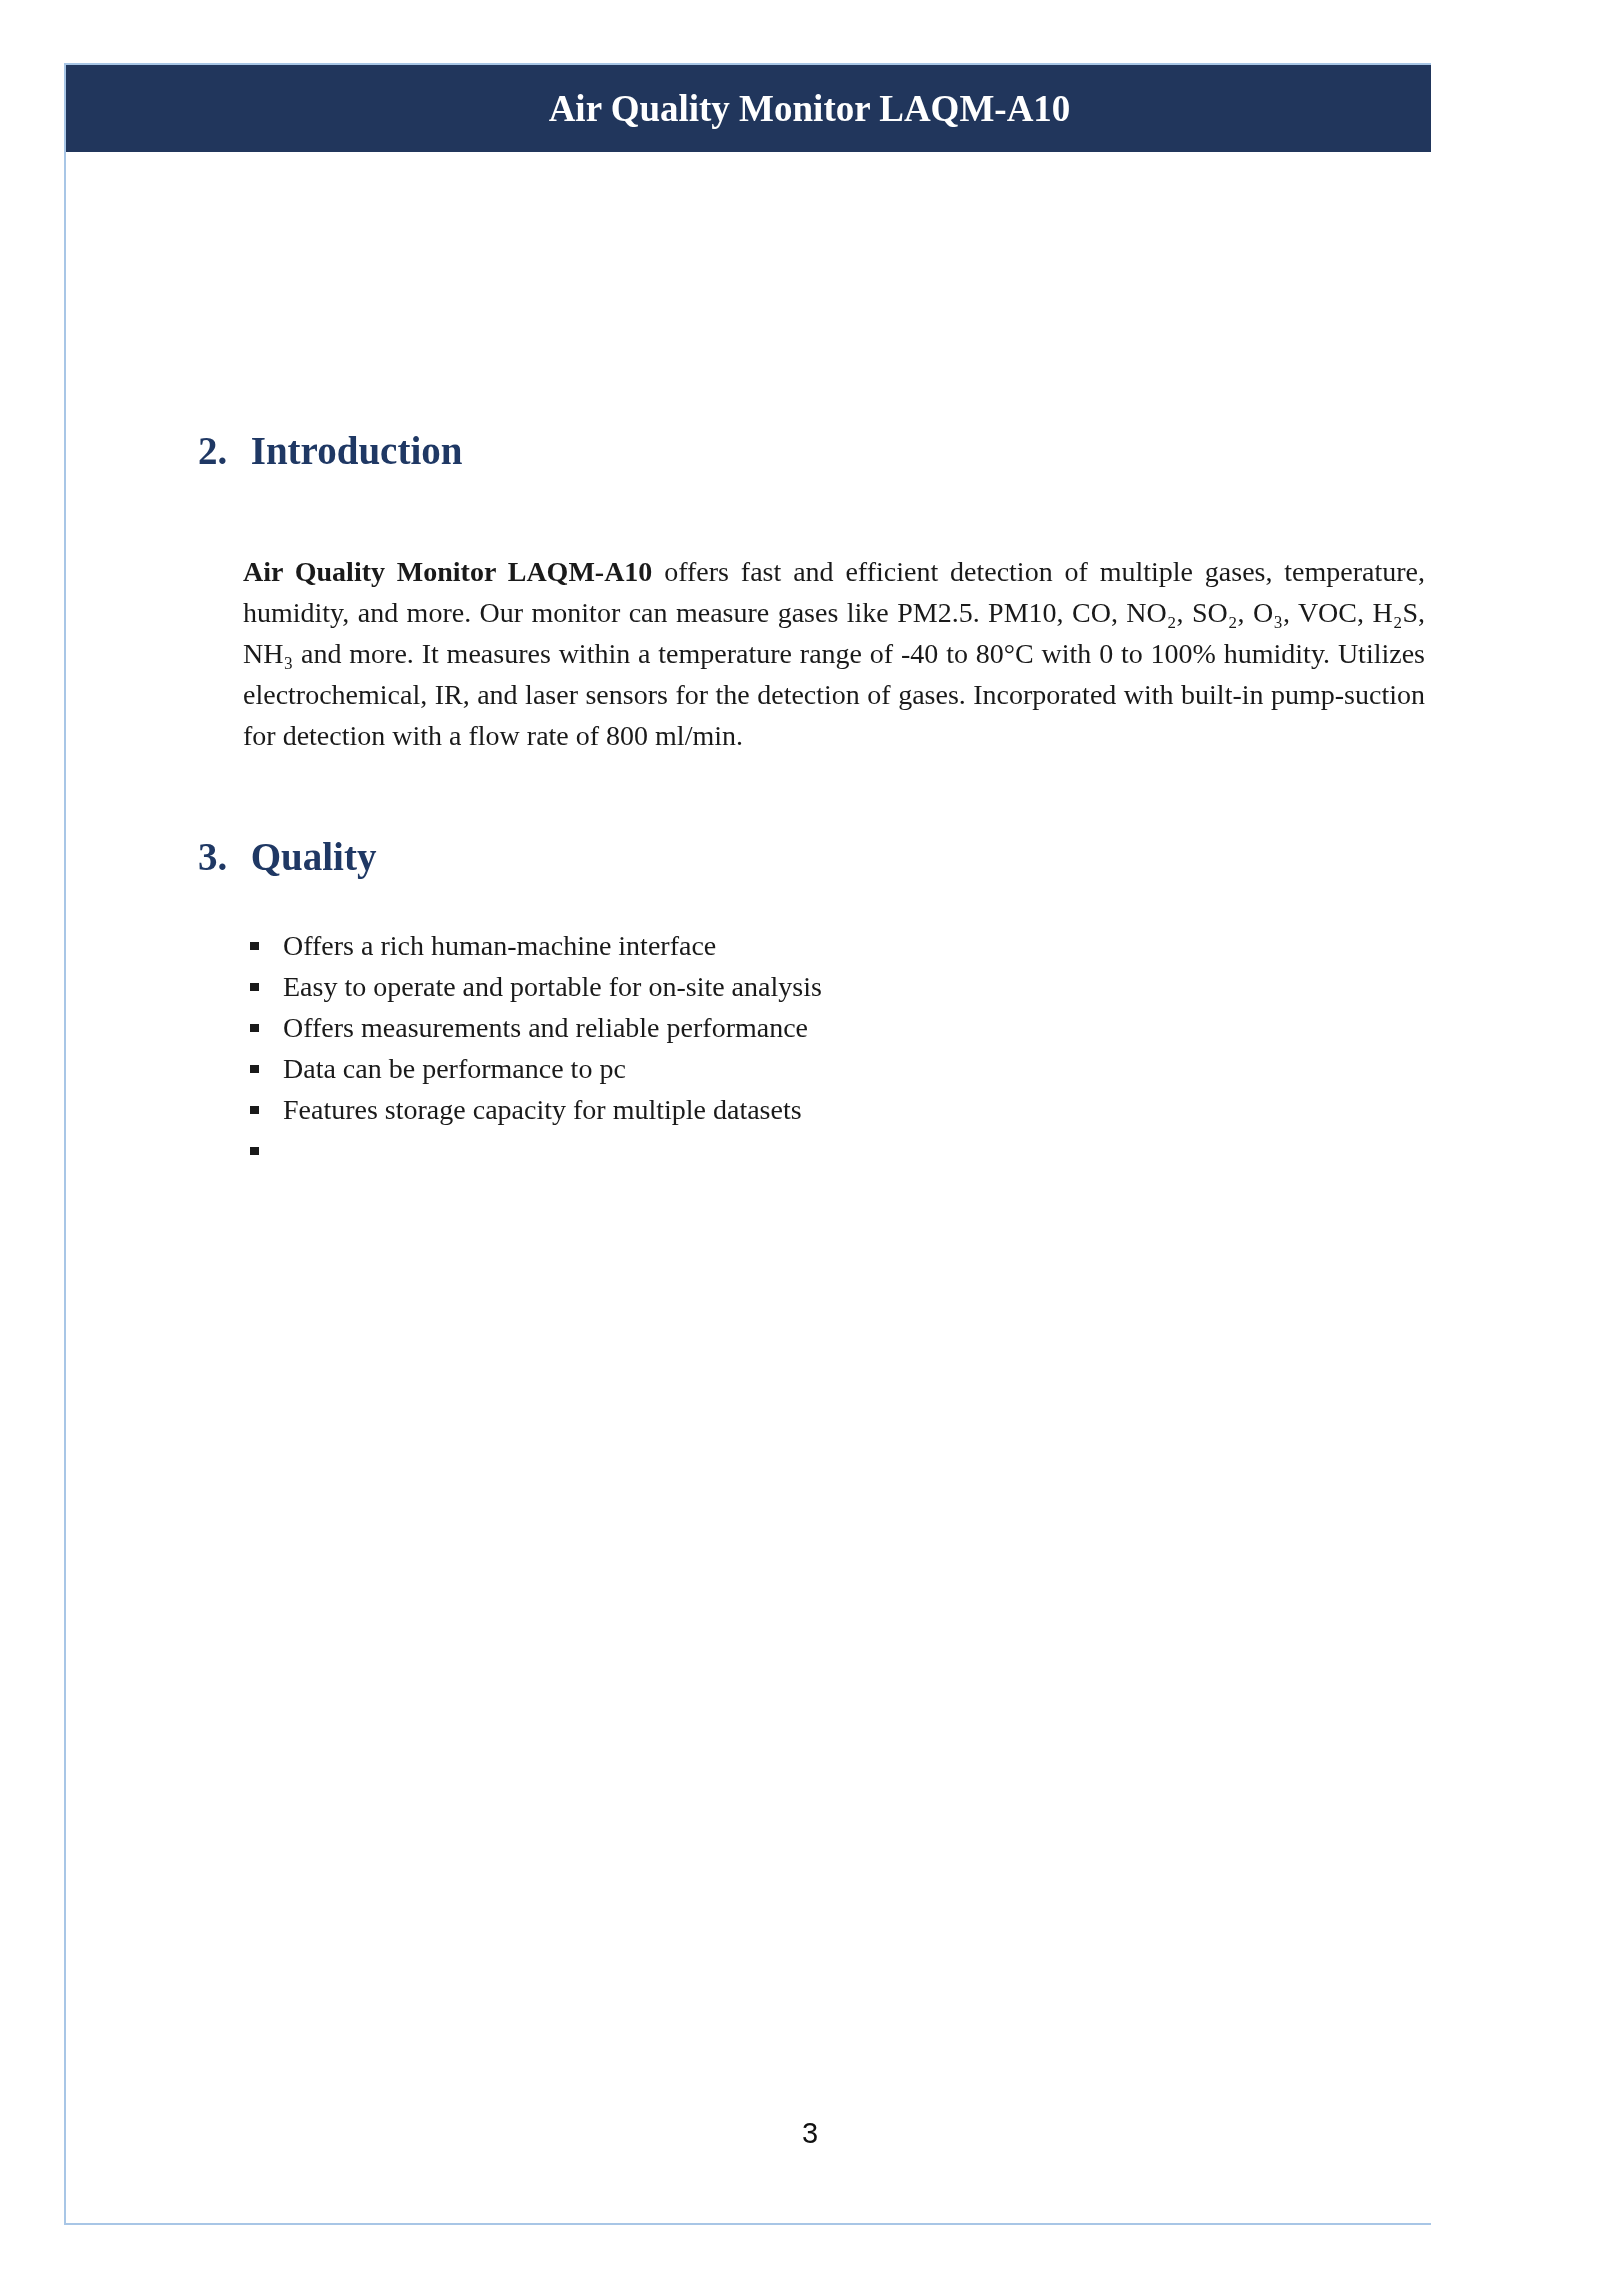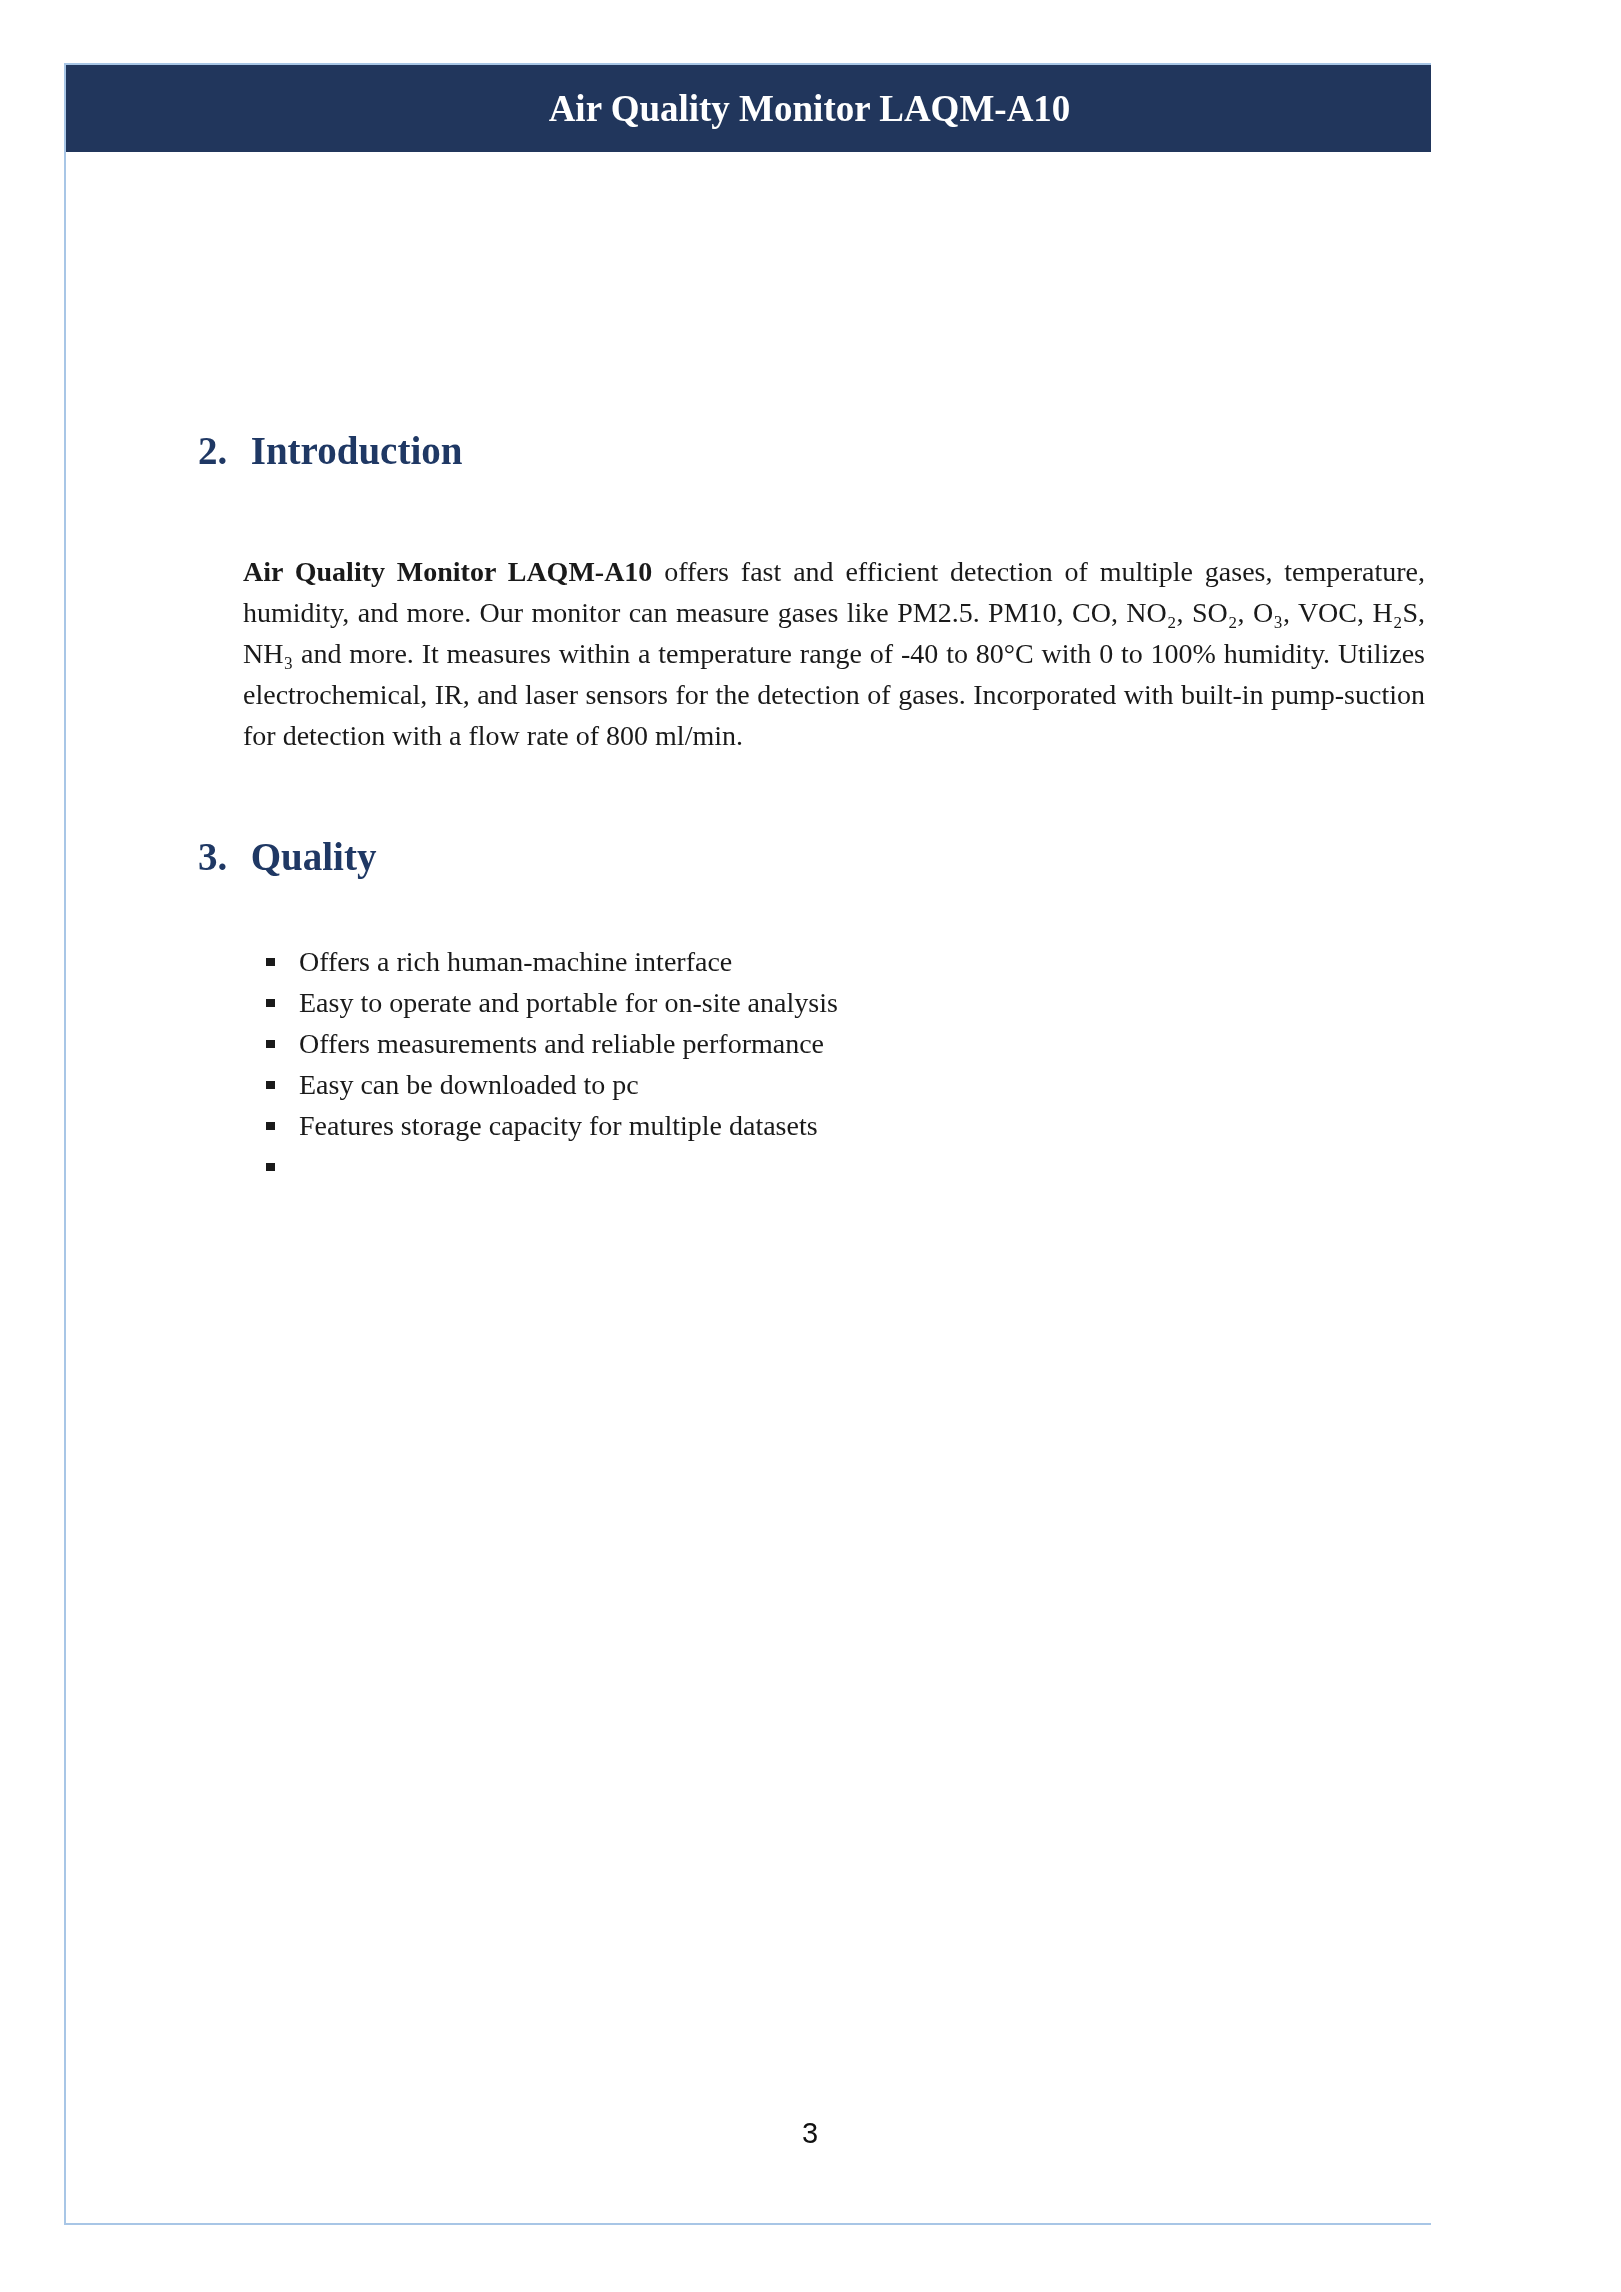--- a/index.html
+++ b/index.html
@@ -70,21 +70,21 @@
   .intro-paragraph .lead {
     font-weight: bold;
   }
 
   .features-list {
     position: absolute;
     left: 250px;
     top: 925px;
     width: 1186px;
     list-style: none;
-    margin: 16px;
+    margin: 0;
     padding: 0;
     font-size: 28px;
     line-height: 41px;
   }
   .features-list li {
     position: relative;
     padding-left: 33px;
   }
   .bullet-square {
     position: absolute;
@@ -140,21 +140,21 @@
     <li>
       <span class="bullet-square"></span>
       <span>Easy to operate and portable for on-site analysis</span>
     </li>
     <li>
       <span class="bullet-square"></span>
       <span>Offers measurements and reliable performance</span>
     </li>
     <li>
       <span class="bullet-square"></span>
-      <span>Easy can be downloaded to pc</span>
+      <span>Data can be performance to pc</span>
     </li>
     <li>
       <span class="bullet-square"></span>
       <span>Features storage capacity for multiple datasets</span>
     </li>
     <li>
       <span class="bullet-square"></span>
     </li>
   </ul>
 

